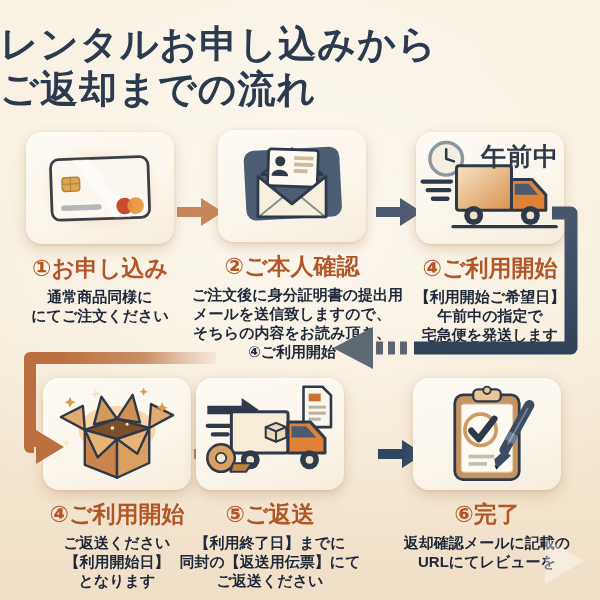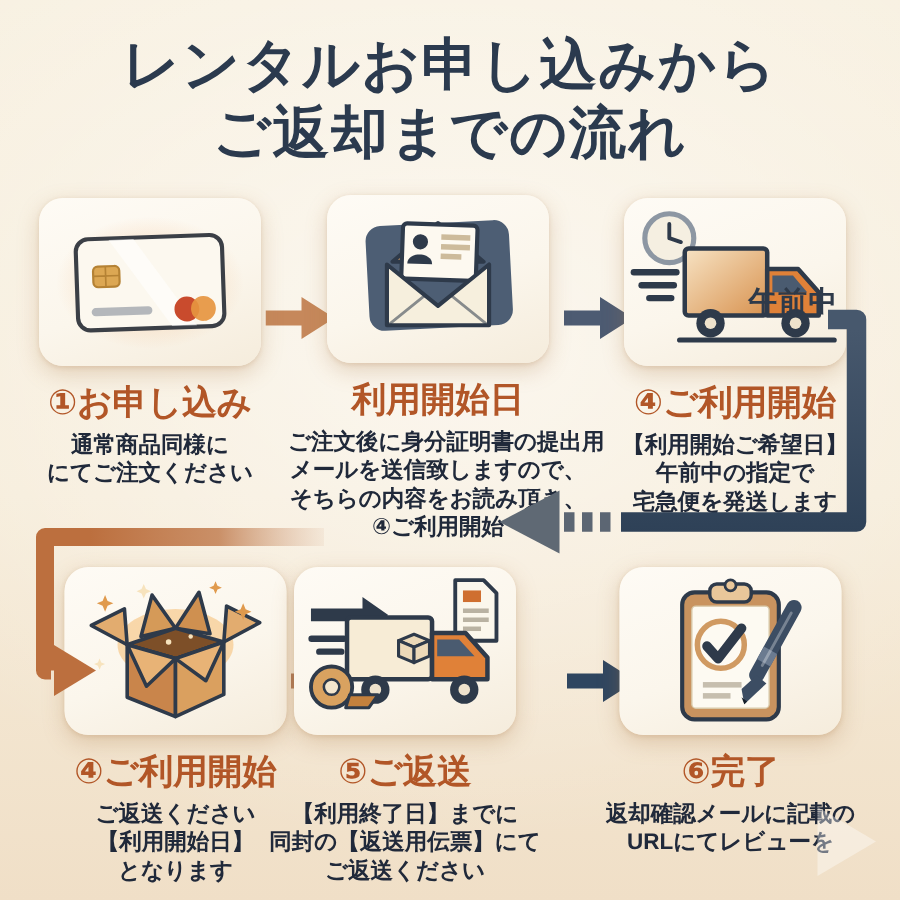--- a/index.html
+++ b/index.html
@@ -10,33 +10,33 @@
   }
   html,body{margin:0;padding:0;}
   body{font-family:"Liberation Sans","DejaVu Sans",sans-serif;}
   .stage{
     position:relative;width:600px;height:600px;overflow:hidden;
     background:
       radial-gradient(120% 90% at 50% 38%, rgba(255,255,255,.55), rgba(255,255,255,0) 62%),
       linear-gradient(180deg,#f8f1e2 0%, #f6ecd9 55%, #f0dfc7 100%);
   }
   .title{
-    position:absolute;top:22px;left:0;width:600px;text-align:center;
+    position:absolute;top:22px;left:0;width:600px;text-align:left;
     color:var(--title);font-size:38px;font-weight:800;line-height:1.19;letter-spacing:1px;
   }
   .step{position:absolute;text-align:center;z-index:2;}
   .icon-card{
     position:relative;margin:0 auto;width:148px;height:112px;border-radius:16px;
     background:linear-gradient(160deg,#fefbf5 0%, var(--card-bg) 55%, #f5ecdc 100%);
     box-shadow:0 5px 14px rgba(172,122,72,.28), 0 1px 3px rgba(172,122,72,.18);
     display:flex;align-items:center;justify-content:center;
   }
   .icon-card svg{display:block;}
   .badge{
-    position:absolute;top:8px;right:5px;font-size:19px;font-weight:800;color:#2e3a4a;letter-spacing:1px;margin-top:48px;
+    position:absolute;top:8px;right:5px;font-size:25px;font-weight:800;color:#2e3a4a;letter-spacing:1px;
   }
   .heading{margin-top:9px;font-size:23px;font-weight:800;color:var(--heading);white-space:nowrap;}
   .desc{margin-top:4px;font-size:15px;font-weight:700;color:var(--text);line-height:1.26;}
   .desc div{white-space:nowrap;}
   .flow-arrow{position:absolute;z-index:1;}
   .overlay{position:absolute;left:0;top:0;z-index:3;pointer-events:none;}
 </style>
 </head>
 <body>
 
@@ -87,21 +87,21 @@
           <circle cx="62" cy="30" r="5.5" fill="#2e3a4a"></circle>
           <path d="M53,46 c0,-9 18,-9 18,0 z" fill="#2e3a4a"></path>
           <rect x="77" y="24" width="21" height="4" fill="#cdbb9b"></rect>
           <rect x="77" y="31" width="21" height="4" fill="#cdbb9b"></rect>
           <rect x="77" y="38" width="15" height="4" fill="#cdbb9b"></rect>
         </g>
         <polygon points="38,46 75,76 112,46 112,90 38,90" fill="#f6efdd" stroke="#2e3a4a" stroke-width="3" stroke-linejoin="round"></polygon>
         <path d="M40,89 L66,68 M110,89 L84,68" stroke="#2e3a4a" stroke-width="2" opacity=".55"></path>
       </svg>
     </div>
-    <div class="heading">利用開始日</div>
+    <div class="heading">②ご本人確認</div>
     <div class="desc">
       <div>ご注文後に身分証明書の提出用</div>
       <div>メールを送信致しますので、</div>
       <div>そちらの内容をお読み頂き、</div>
       <div>④ご利用開始</div>
     </div>
   </div>
 
   <div class="step" style="left:396px;top:132px;width:188px;">
     <div class="icon-card">

